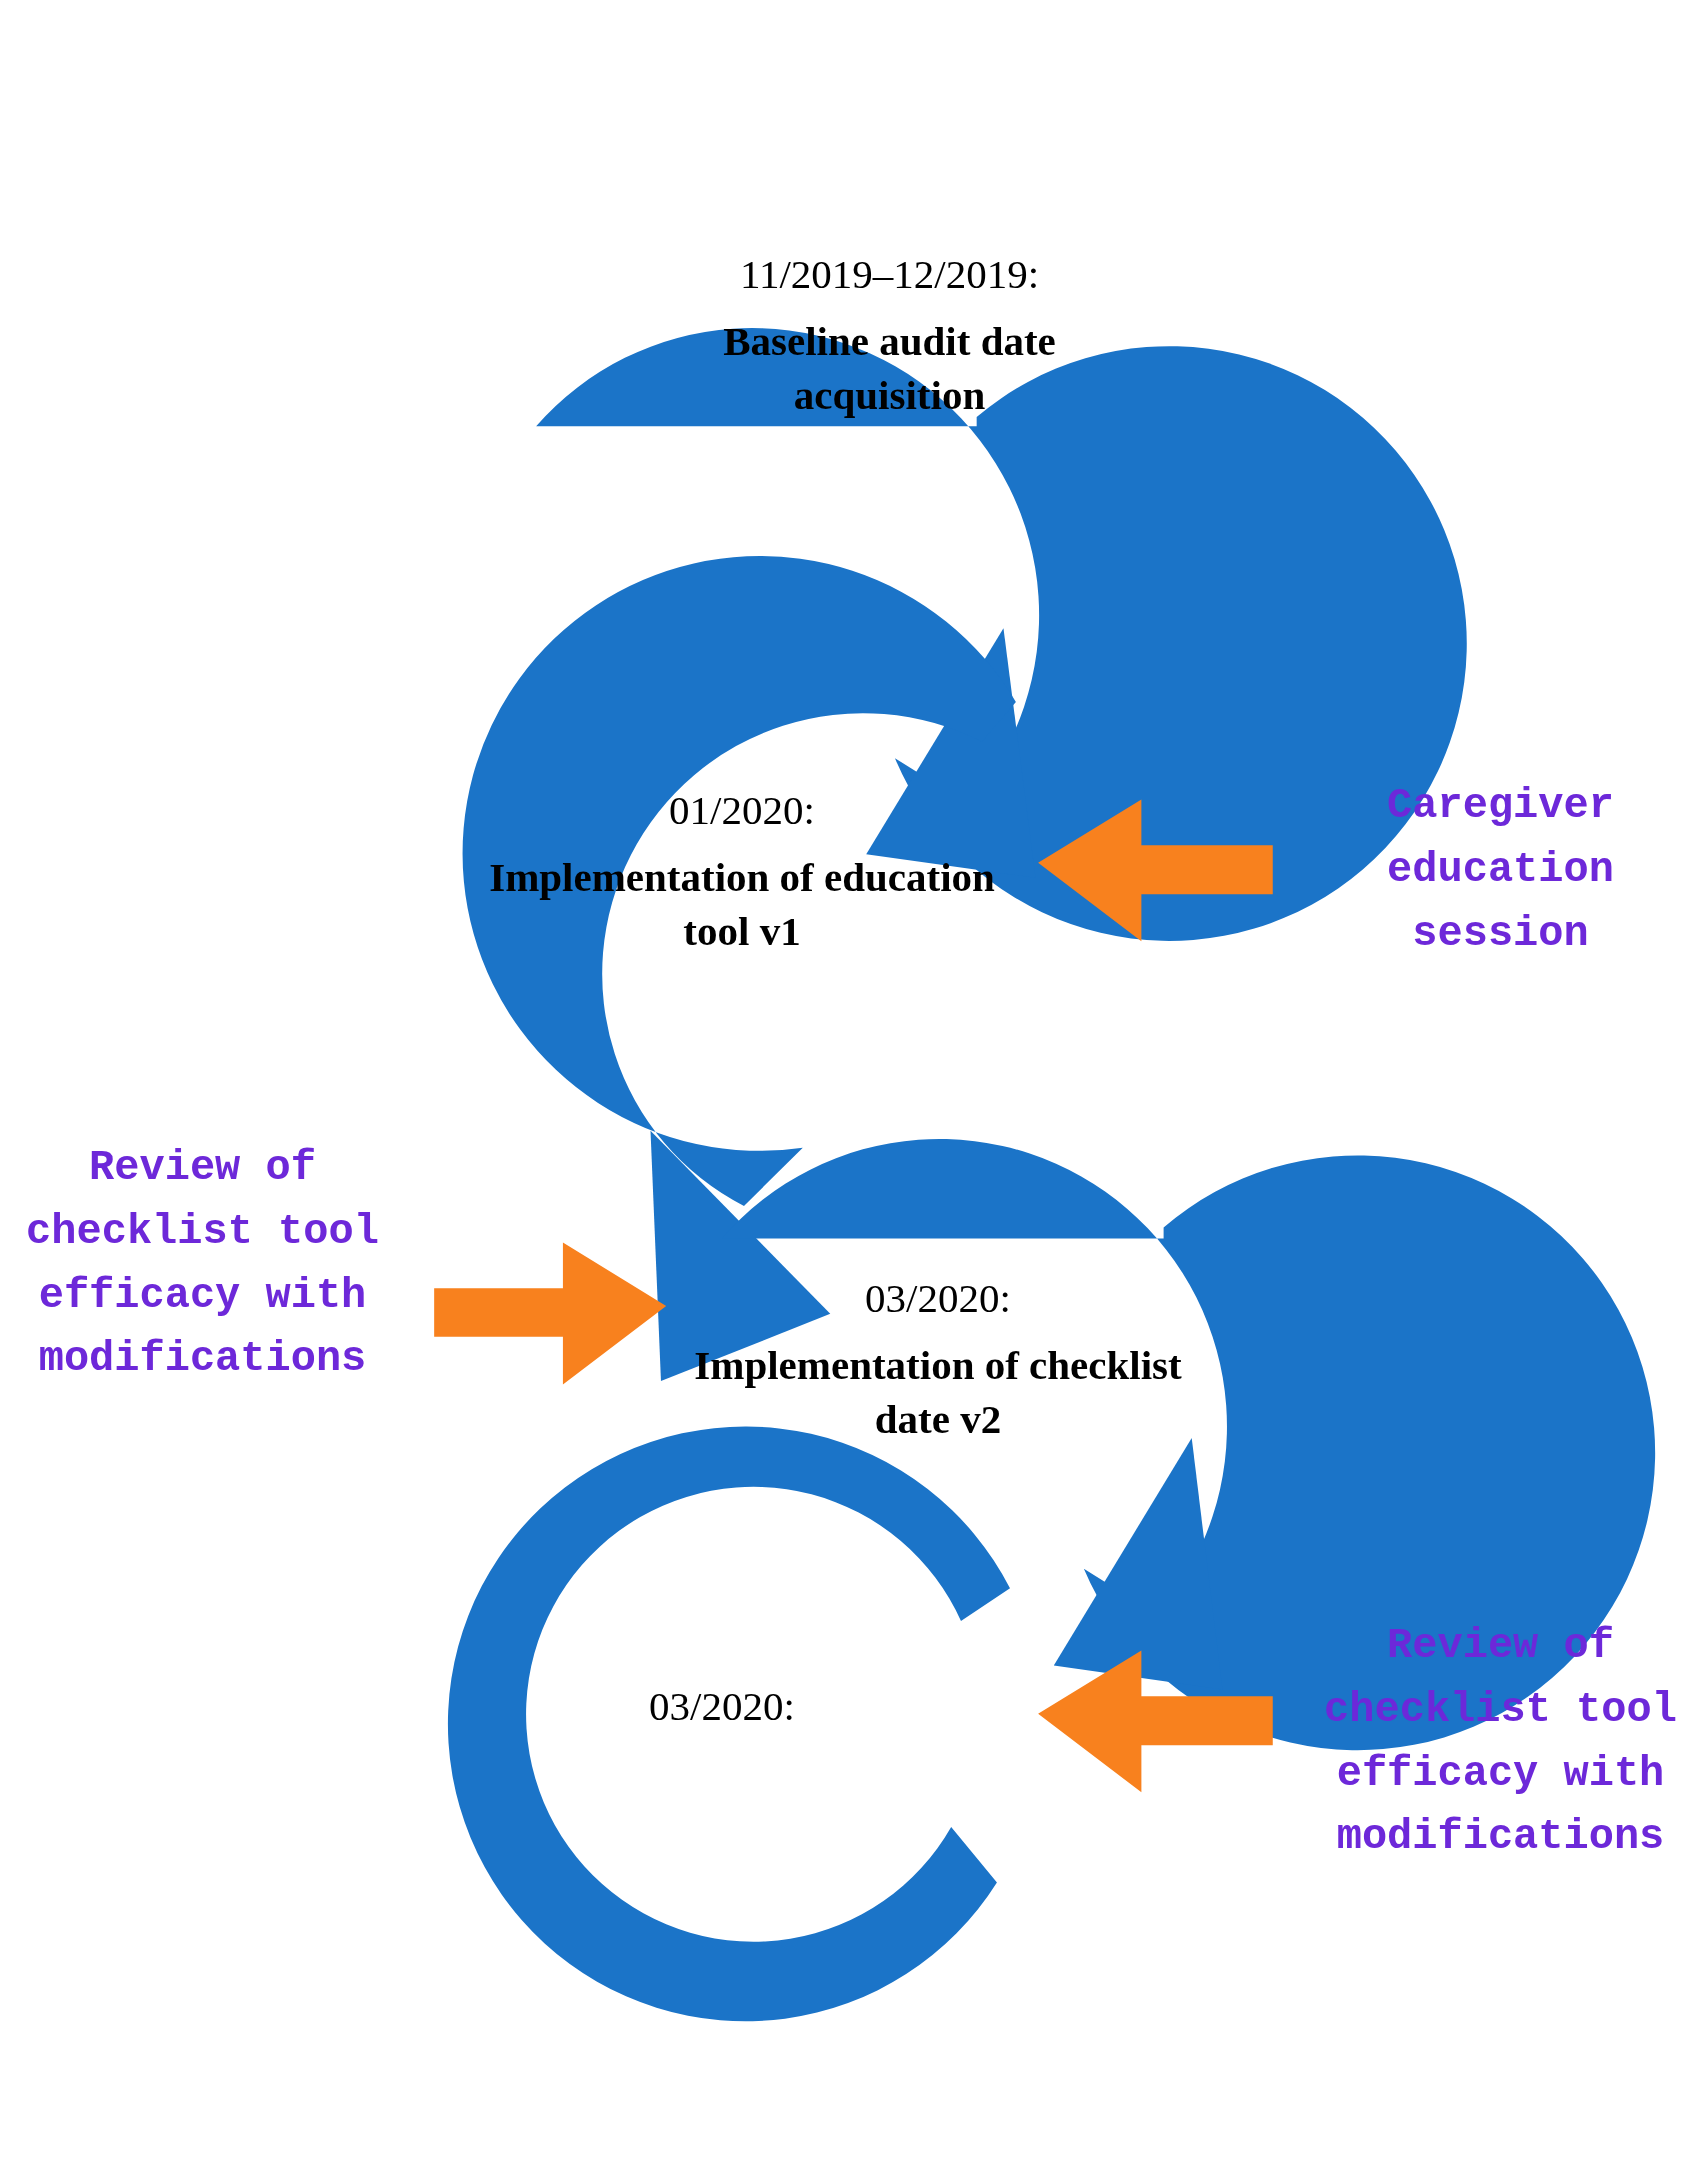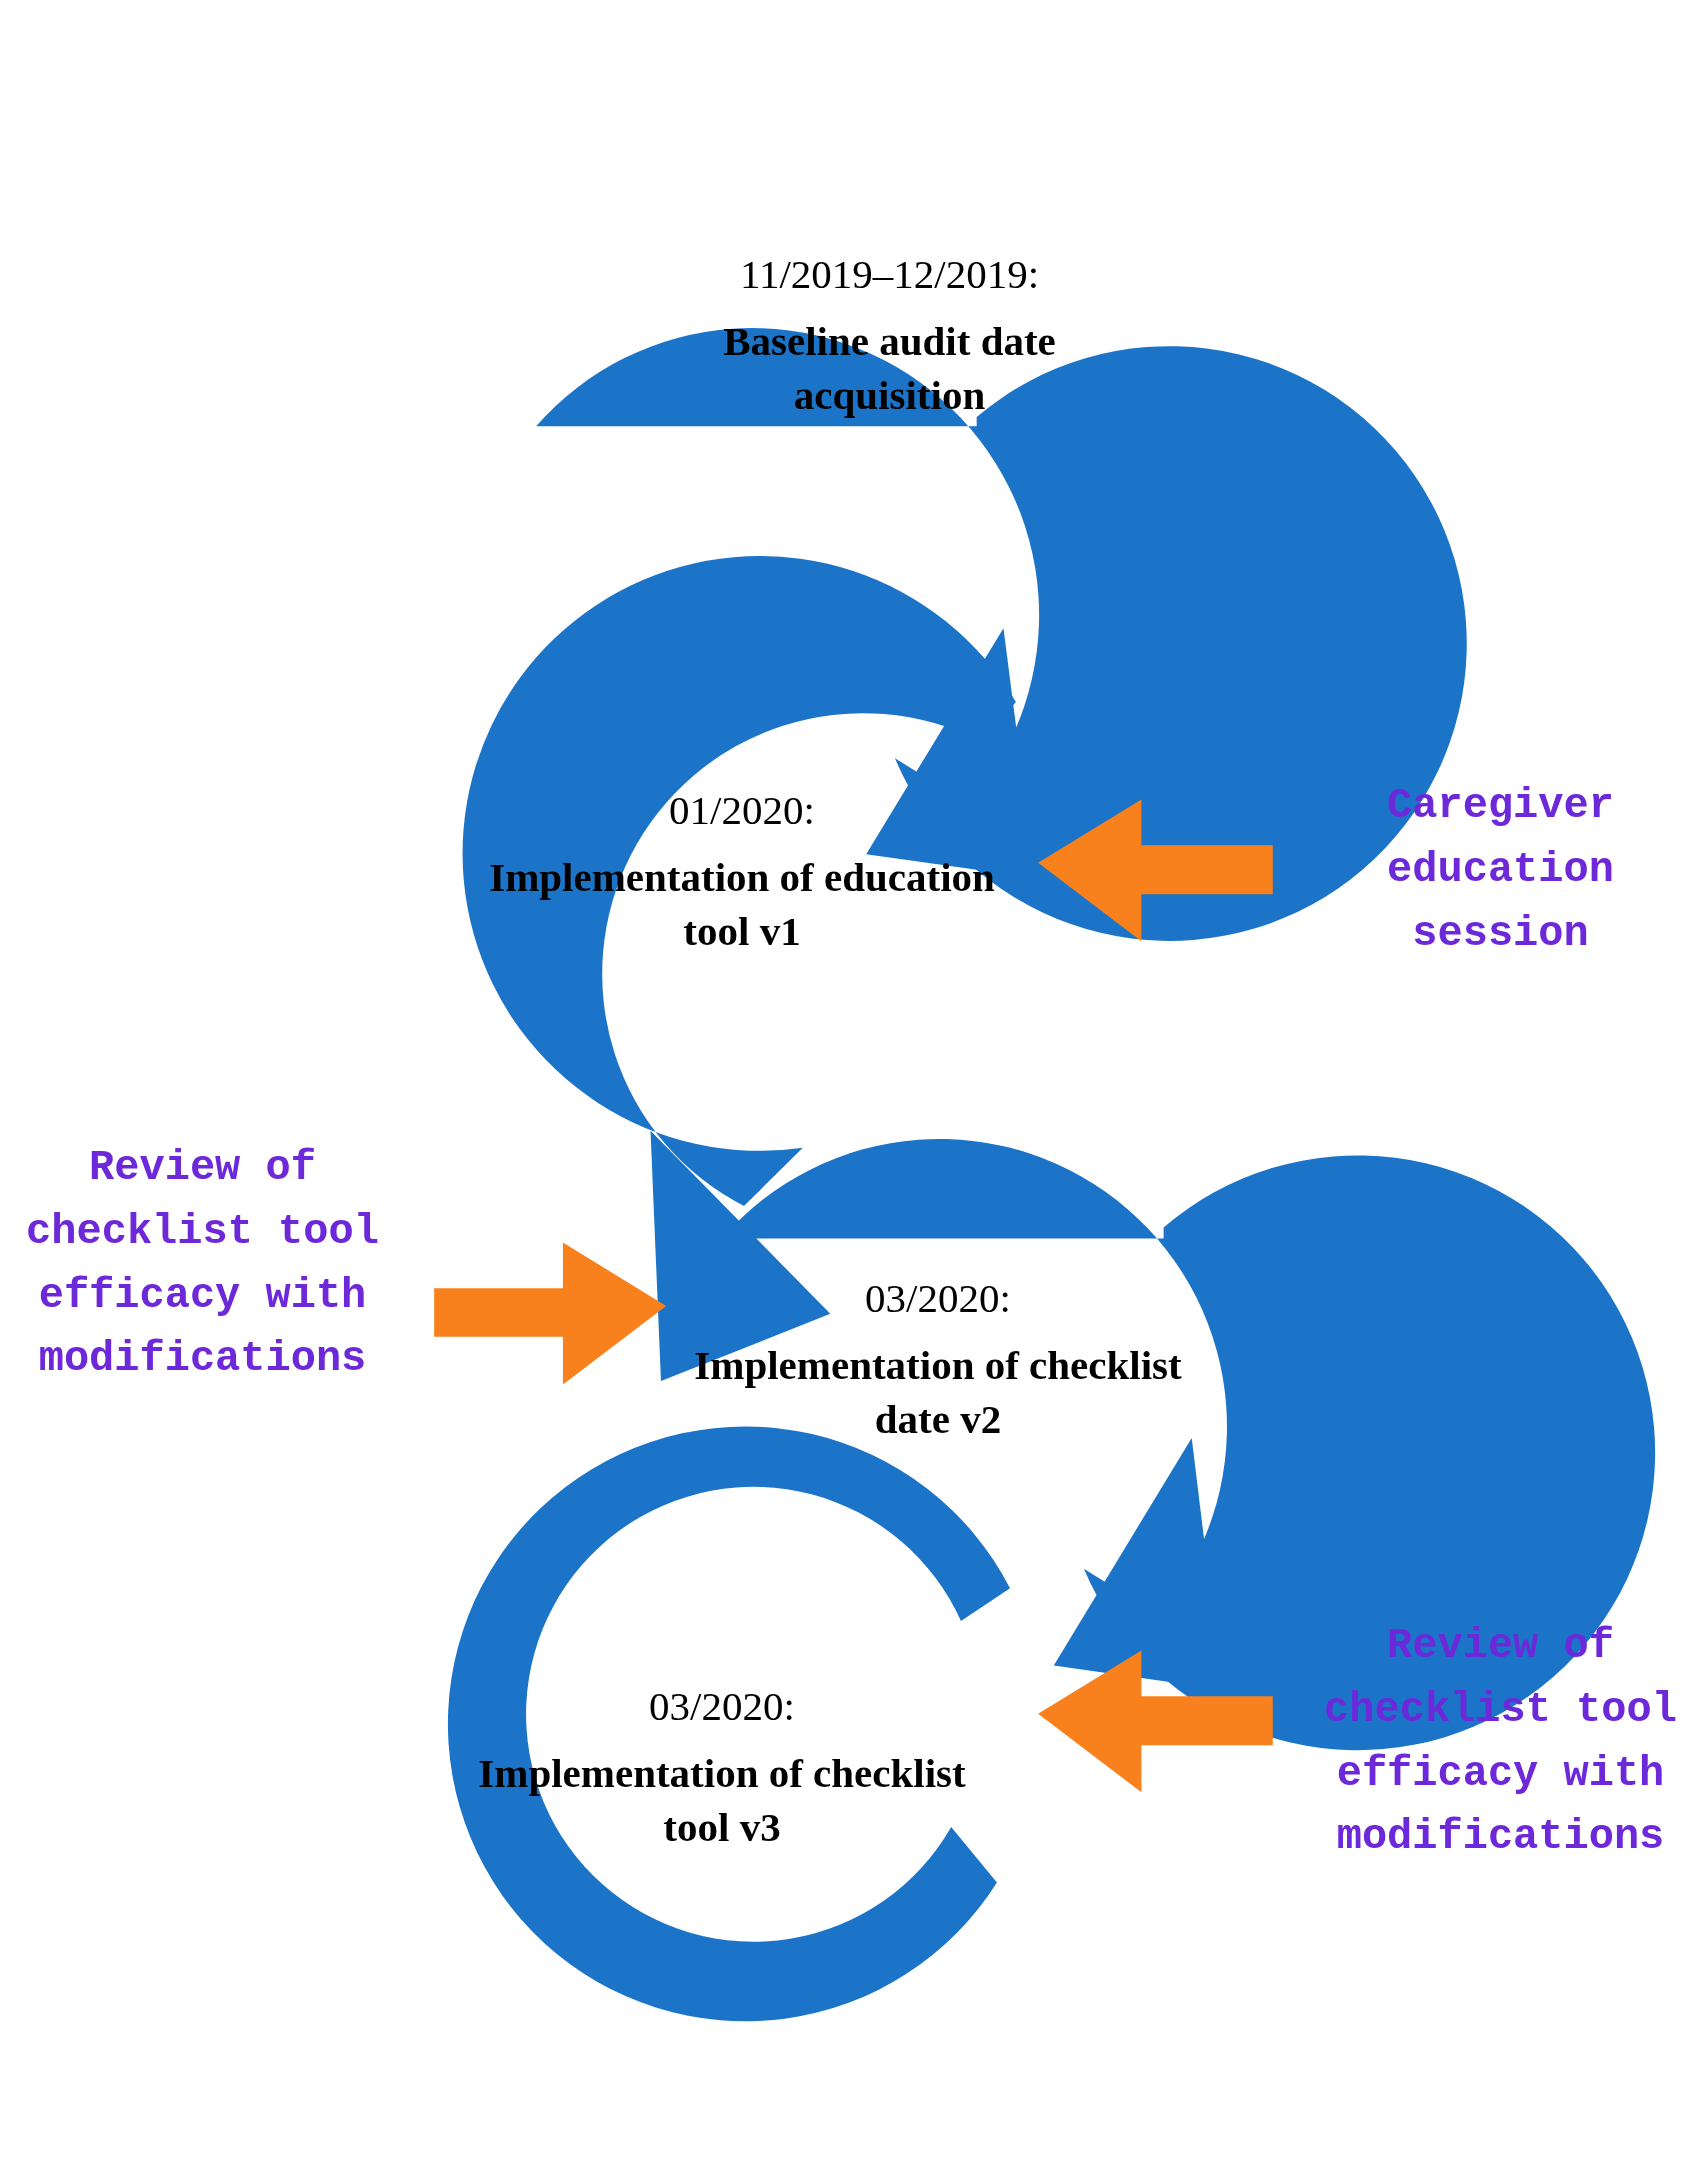--- a/index.html
+++ b/index.html
@@ -164,21 +164,20 @@
     <span class="body">Implementation of education tool v1</span>
   </div>
 
   <div class="node-label" id="label-stage-2">
     <span class="ttl">03/2020:</span>
     <span class="body">Implementation of checklist date v2</span>
   </div>
 
   <div class="node-label" id="label-stage-3">
     <span class="ttl">03/2020:</span>
-    <span class="body">Implementation of checklist tool v3</span>
   </div>
 
   <div class="side-label" id="label-note-0">Caregiver education session</div>
 
   <div class="side-label" id="label-note-1">Review of checklist tool efficacy with modifications</div>
 
   <div class="side-label" id="label-note-2">Review of checklist tool efficacy with modifications</div>
 
 </div>
 

